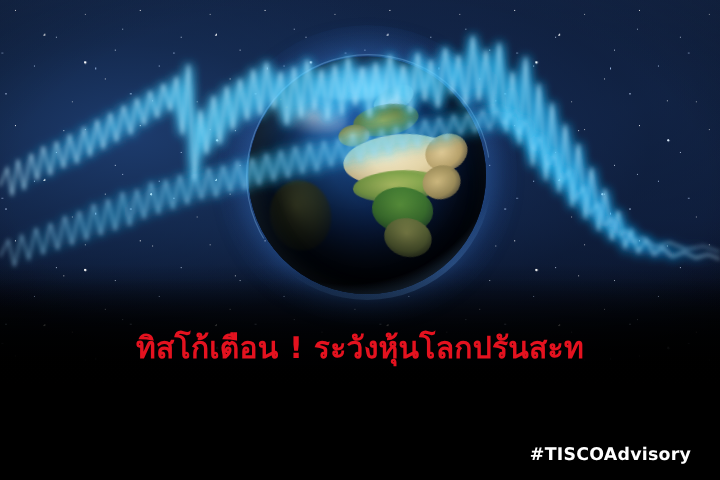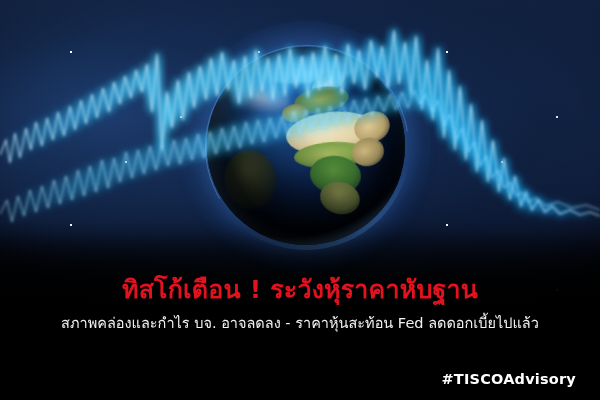--- a/index.html
+++ b/index.html
@@ -335,18 +335,17 @@
              L396,110 L402,92 L408,108 L414,90 L420,104 L426,94 L432,112 L438,100 L444,126
              L450,114 L456,140 L462,128 L468,152 L474,142 L480,166 L486,156 L492,178 L498,170
              L504,188 L510,182 L516,196 L522,192 L528,202 L536,198 L546,206 L558,202 L572,208 L586,205 L600,210"></path>
       </g>
     </svg>
   </div>
 
   <div class="bg-vignette"></div>
 
   <div class="text-block">
-    <div class="headline">ทิสโก้เตือน ! ระวังหุ้ราคาหับฐาน</div>
-    <div class="subhead">สภาพคล่องและกำไร บจ. อาจลดลง - ราคาหุ้นสะท้อน Fed ลดดอกเบี้ยไปแล้ว</div>
+    <div class="headline">ทิสโก้เตือน ! ระวังหุ้นโลกปรันสะท</div>
     <div class="hashtag">#TISCOAdvisory</div>
   </div>
 
 </div>
 
 </body></html>

